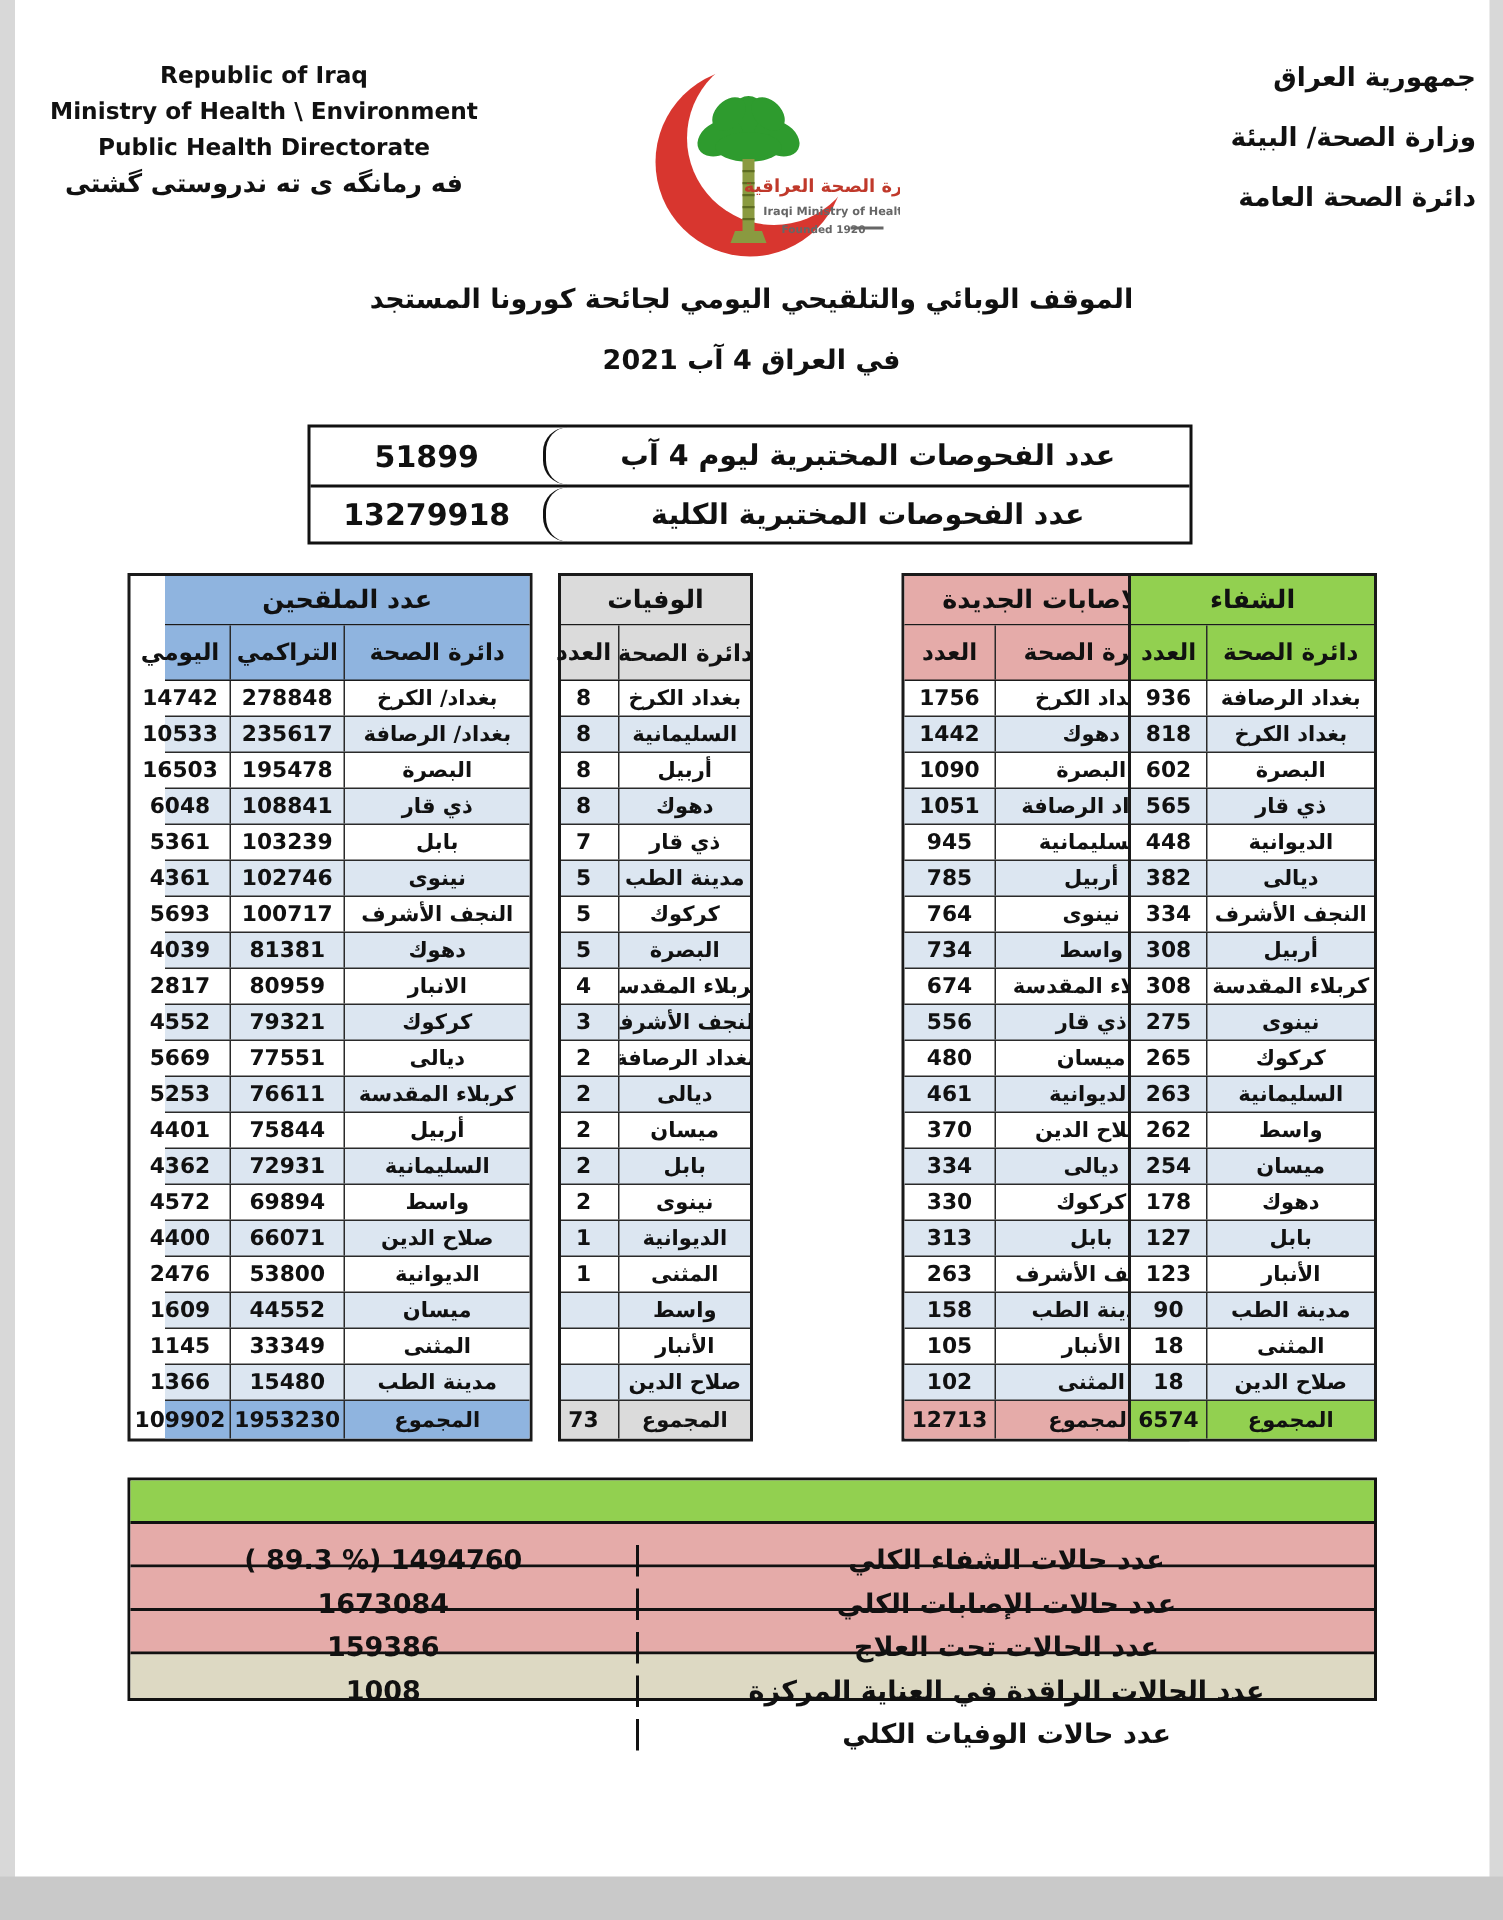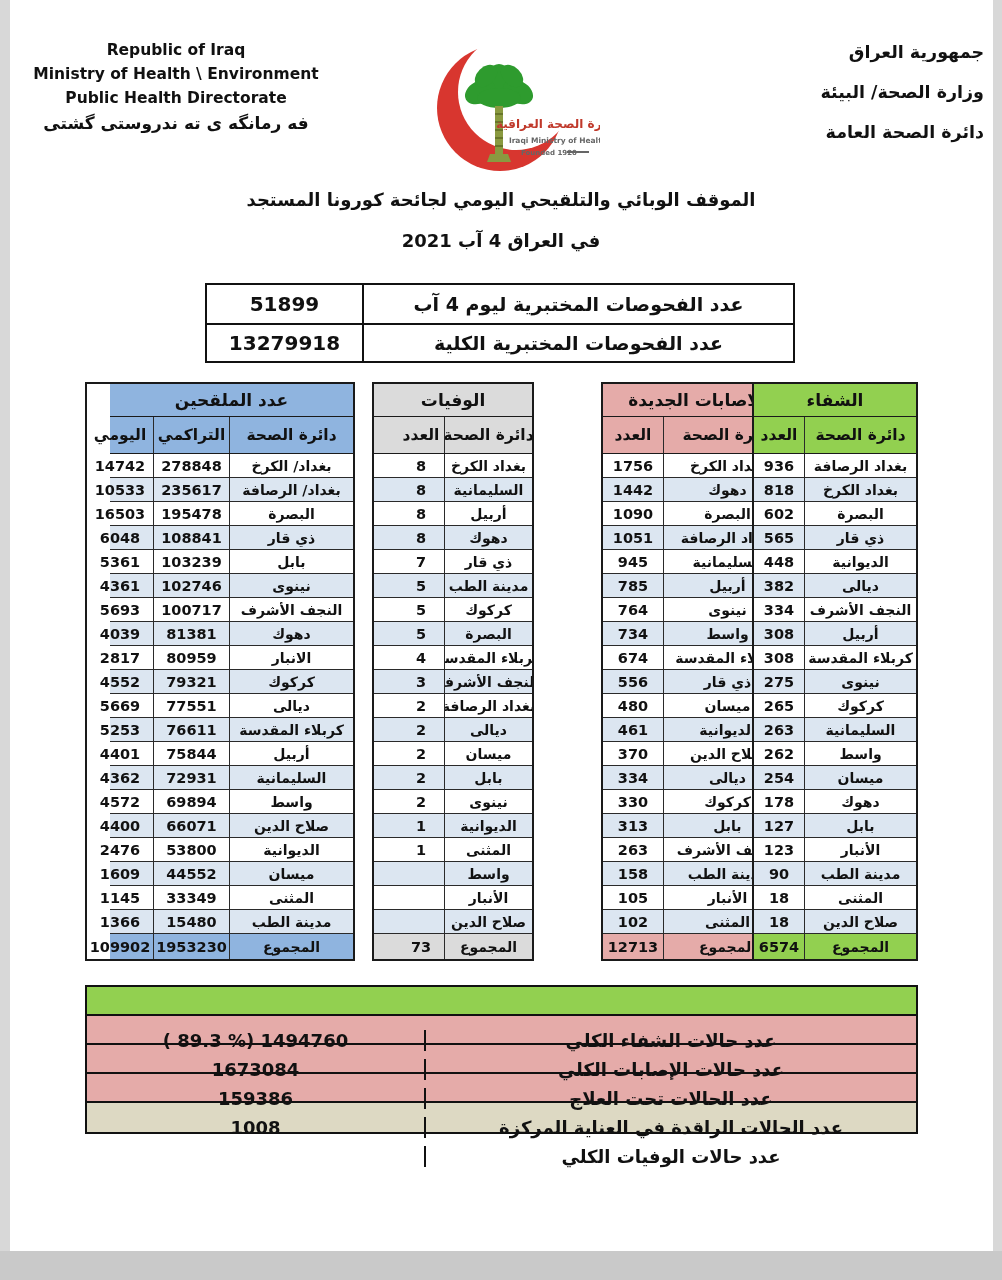--- a/index.html
+++ b/index.html
@@ -28,21 +28,21 @@
 
   
   .title { position:absolute; left:0; top:179px; width:1002px; text-align:center;
            direction:rtl; font-size:18px; line-height:41px; }
 
   
   .tests { position:absolute; left:205px; top:283px; width:590px; border:2px solid #111;
            direction:rtl; background:#fff; }
   .tests-row { display:grid; grid-template-columns:431px 155px; height:38px; }
   .tests-row + .tests-row { border-top:2px solid #111; }
-  .tests-row .cell { display:flex; align-items:center; justify-content:center; }
+  .tests-row .cell { display:flex; align-items:center; justify-content:center;border-radius:16px; }
   .tests-row .label { border-left:2px solid #111; font-size:19px; }
   .tests-row .value { font-size:20px; direction:ltr; }
 
   
   .mt { position:absolute; top:382px; border:2px solid #1a1a1a; direction:rtl; background:#fff; }
   .mt-title { height:33px; border-bottom:1px solid #1a1a1a; display:flex; align-items:center;
               justify-content:center; font-size:17px; }
   .mt-cols, .mt-row { display:grid; }
   .mt-cols { height:37px; border-bottom:1px solid #1a1a1a; }
   .mt-row  { height:24px; border-bottom:1px solid #2a2a2a; }
@@ -50,21 +50,21 @@
   .mt .c { display:flex; align-items:center; justify-content:center; overflow:hidden;
            white-space:nowrap; border-left:1px solid #2a2a2a; }
   .mt .c:last-child { border-left:none; }
   .mt-cols .c { font-size:15.5px; }
   .mt .c.name { font-size:14px; }
   .mt .c.num  { font-size:14.5px; direction:ltr; }
   .mt-row.alt { background:#DCE6F1; }
 
   .t-vacc  { left:85px;  width:270px;padding-left:23px; }
   .t-vacc  .mt-cols, .t-vacc  .mt-row { grid-template-columns:124px 76px 66px; }
-  .t-death { left:372px; width:162px; }
+  .t-death { left:372px; width:130px; }
   .t-death .mt-cols, .t-death .mt-row { grid-template-columns:88px 46px; }
   .t-inf   { left:553px; width:192px;margin-left:48px; }
   .t-inf   .mt-cols, .t-inf   .mt-row { grid-template-columns:128px 60px; }
   .t-rec   { left:752px; width:166px; }
   .t-rec   .mt-cols, .t-rec   .mt-row { grid-template-columns:112px 50px; }
 
   .t-vacc  .mt-title, .t-vacc  .mt-cols, .t-vacc  .mt-row.total { background:#8FB4DF; }
   .t-death .mt-title, .t-death .mt-cols, .t-death .mt-row.total { background:#DBDBDB; }
   .t-inf   .mt-title, .t-inf   .mt-cols, .t-inf   .mt-row.total { background:#E5ABA9; }
   .t-rec   .mt-title, .t-rec   .mt-cols, .t-rec   .mt-row.total { background:#92D050; }

